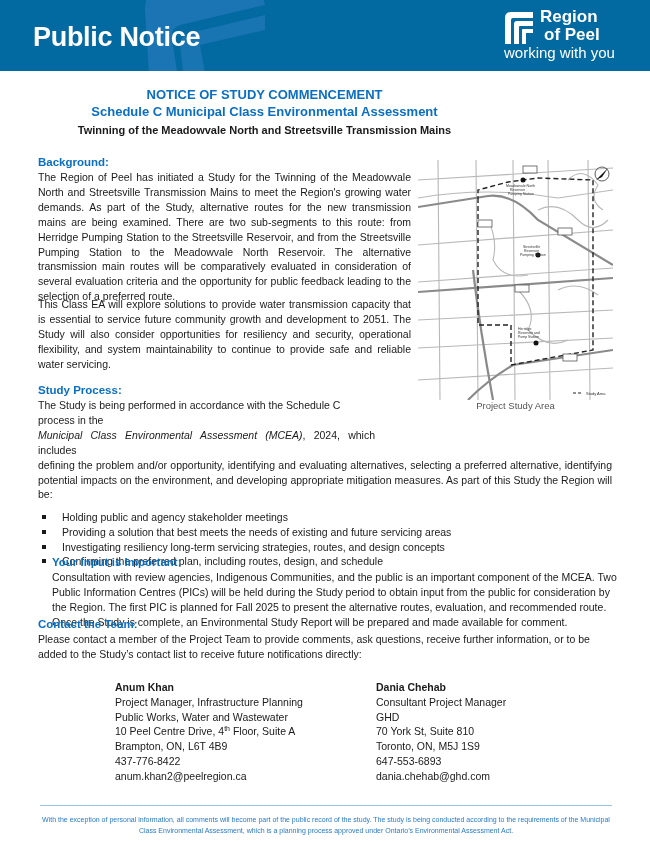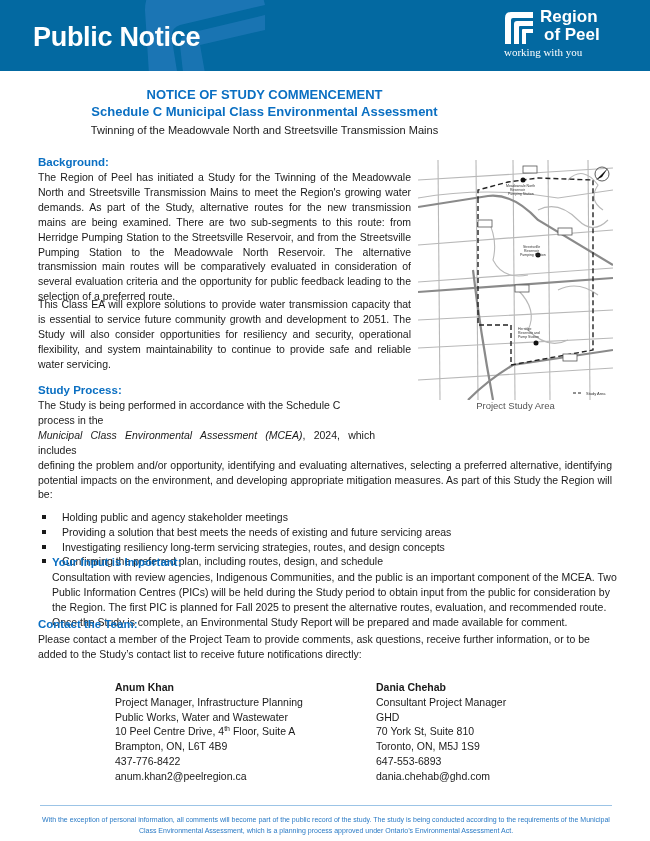--- a/index.html
+++ b/index.html
@@ -6,26 +6,26 @@
   html, body { width: 650px; height: 841px; background: #ffffff; overflow: hidden; }
   body { font-family: "Liberation Sans", sans-serif; color: #1a1a1a; position: relative; }
 
   .banner { position: absolute; left: 0; top: 0; width: 650px; height: 71px; background: #0369a1; overflow: hidden; }
   .banner-watermark { position: absolute; left: 140px; top: -20px; width: 130px; height: 110px; }
   .banner-title { position: absolute; left: 33px; top: 22px; font-size: 27px; font-weight: bold; color: #ffffff; letter-spacing: -0.3px; }
   .logo { position: absolute; left: 503px; top: 8px; width: 110px; height: 56px; text-align: center; }
   .logo-mark { position: absolute; left: 0; top: 2px; width: 32px; height: 34px; }
   .logo-region { position: absolute; left: 37px; top: 0px; font-size: 17px; font-weight: bold; color: #fff; line-height: 18px; }
   .logo-peel { position: absolute; left: 41px; top: 18px; font-size: 17px; font-weight: bold; color: #fff; line-height: 18px; }
-  .logo-tag { position: absolute; left: 1px; top: 38px; font-size: 11px; color: #fff; line-height: 13px; white-space: nowrap; font-family: Liberation Serif, serif; }
+  .logo-tag { position: absolute; left: 1px; top: 38px; font-size: 15px; color: #fff; line-height: 13px; white-space: nowrap; }
 
   .head { position: absolute; top: 86px; left: 0; width: 529px; text-align: center; }
   .h1 { font-size: 13px; font-weight: bold; color: #0a6fc2; line-height: 17px; }
   .h2 { font-size: 13px; font-weight: bold; color: #0a6fc2; line-height: 17px; }
-  .h3 { font-size: 11px; font-weight: normal; color: #1a1a1a; line-height: 16px; margin-top: 2px; }
+  .h3 { font-size: 11px; font-weight: bold; color: #1a1a1a; line-height: 16px; margin-top: 2px; }
 
   .sec-title { font-size: 11.5px; font-weight: bold; color: #0a6fc2; line-height: 15px; }
   .para { font-size: 10.5px; line-height: 14.9px; color: #1a1a1a; }
   .justify { text-align: justify; }
 
   .bg-block { position: absolute; left: 38px; top: 155px; width: 373px; }
   .ea-block { position: absolute; left: 38px; top: 297px; width: 373px; }
   .process-block { position: absolute; left: 38px; top: 383px; width: 574px; }
   .process-narrow { width: 337px; }
 

